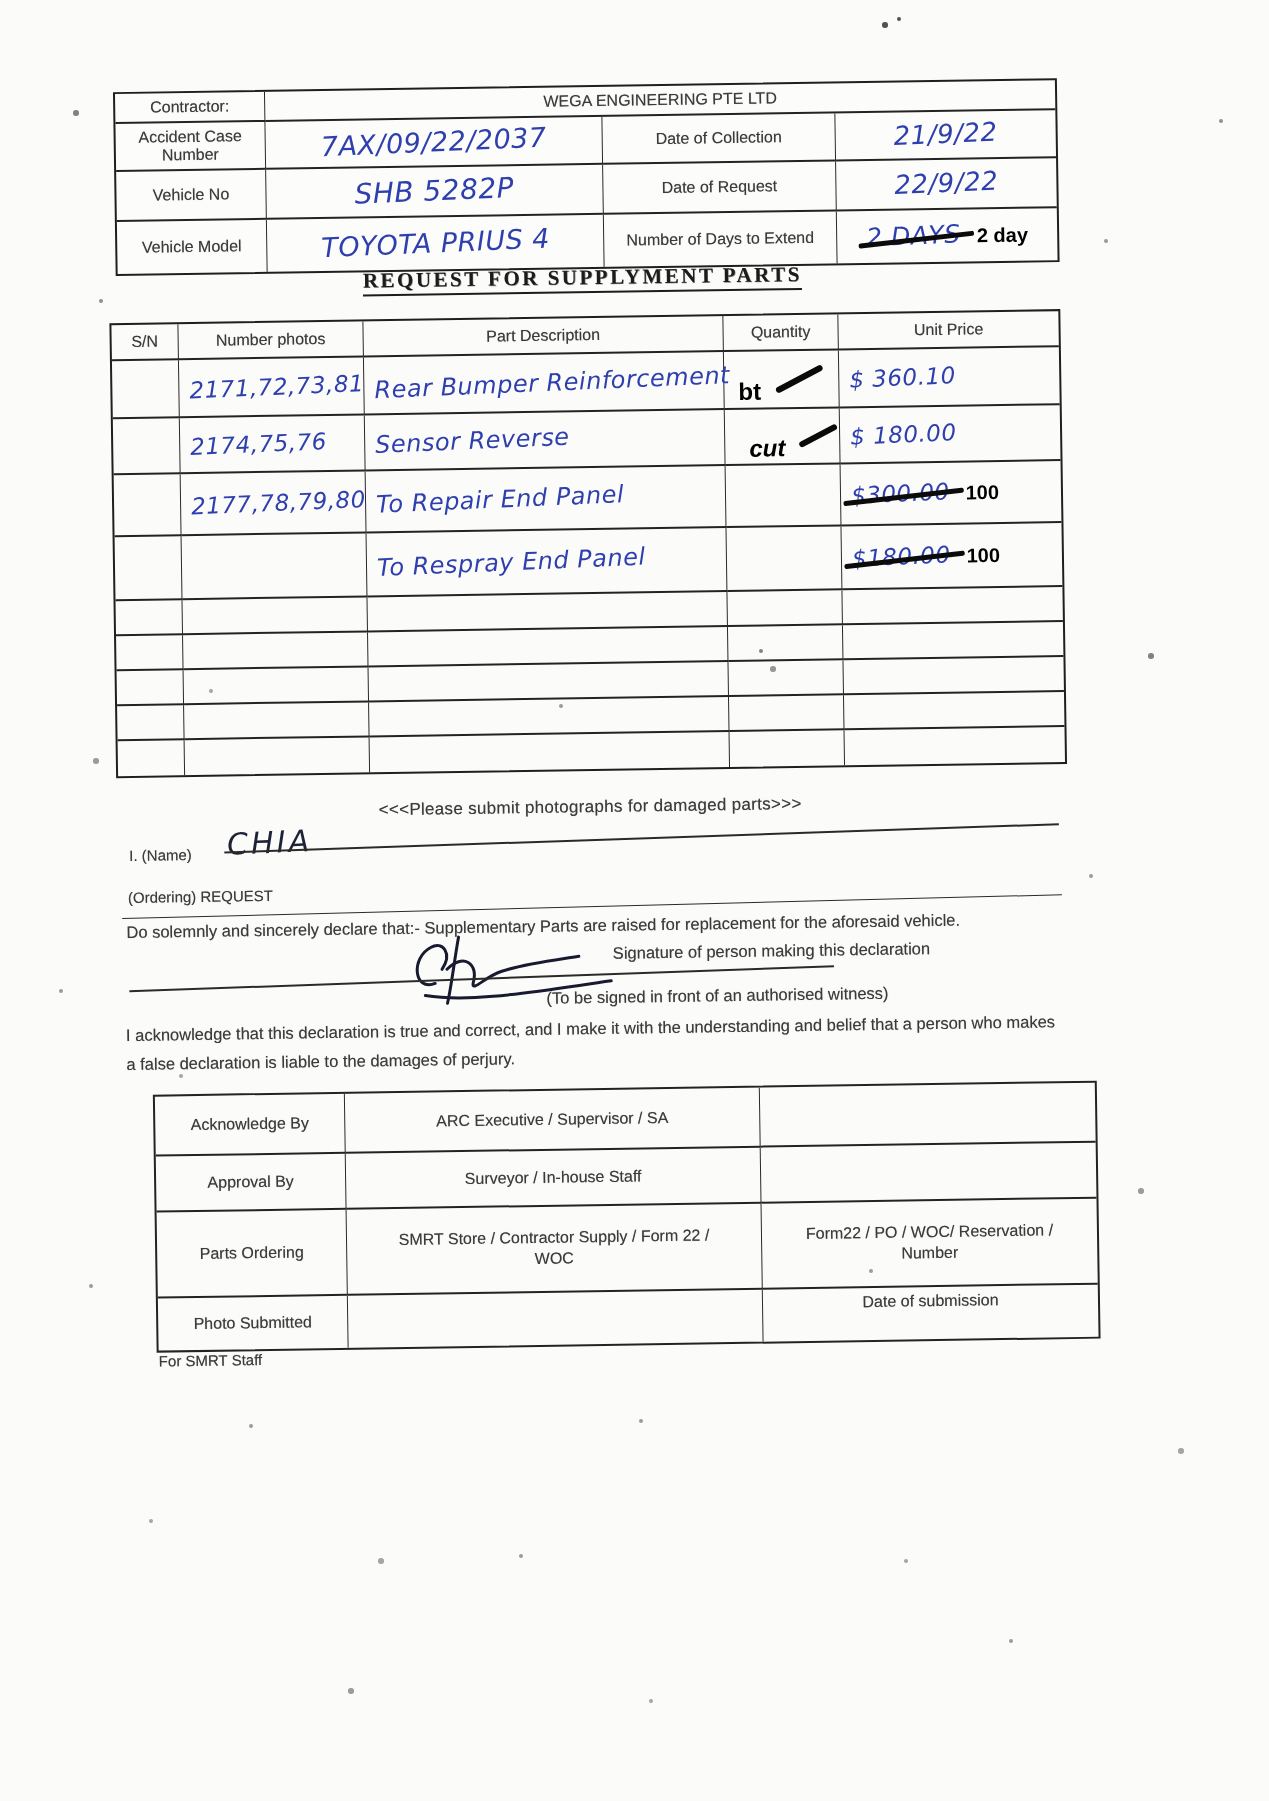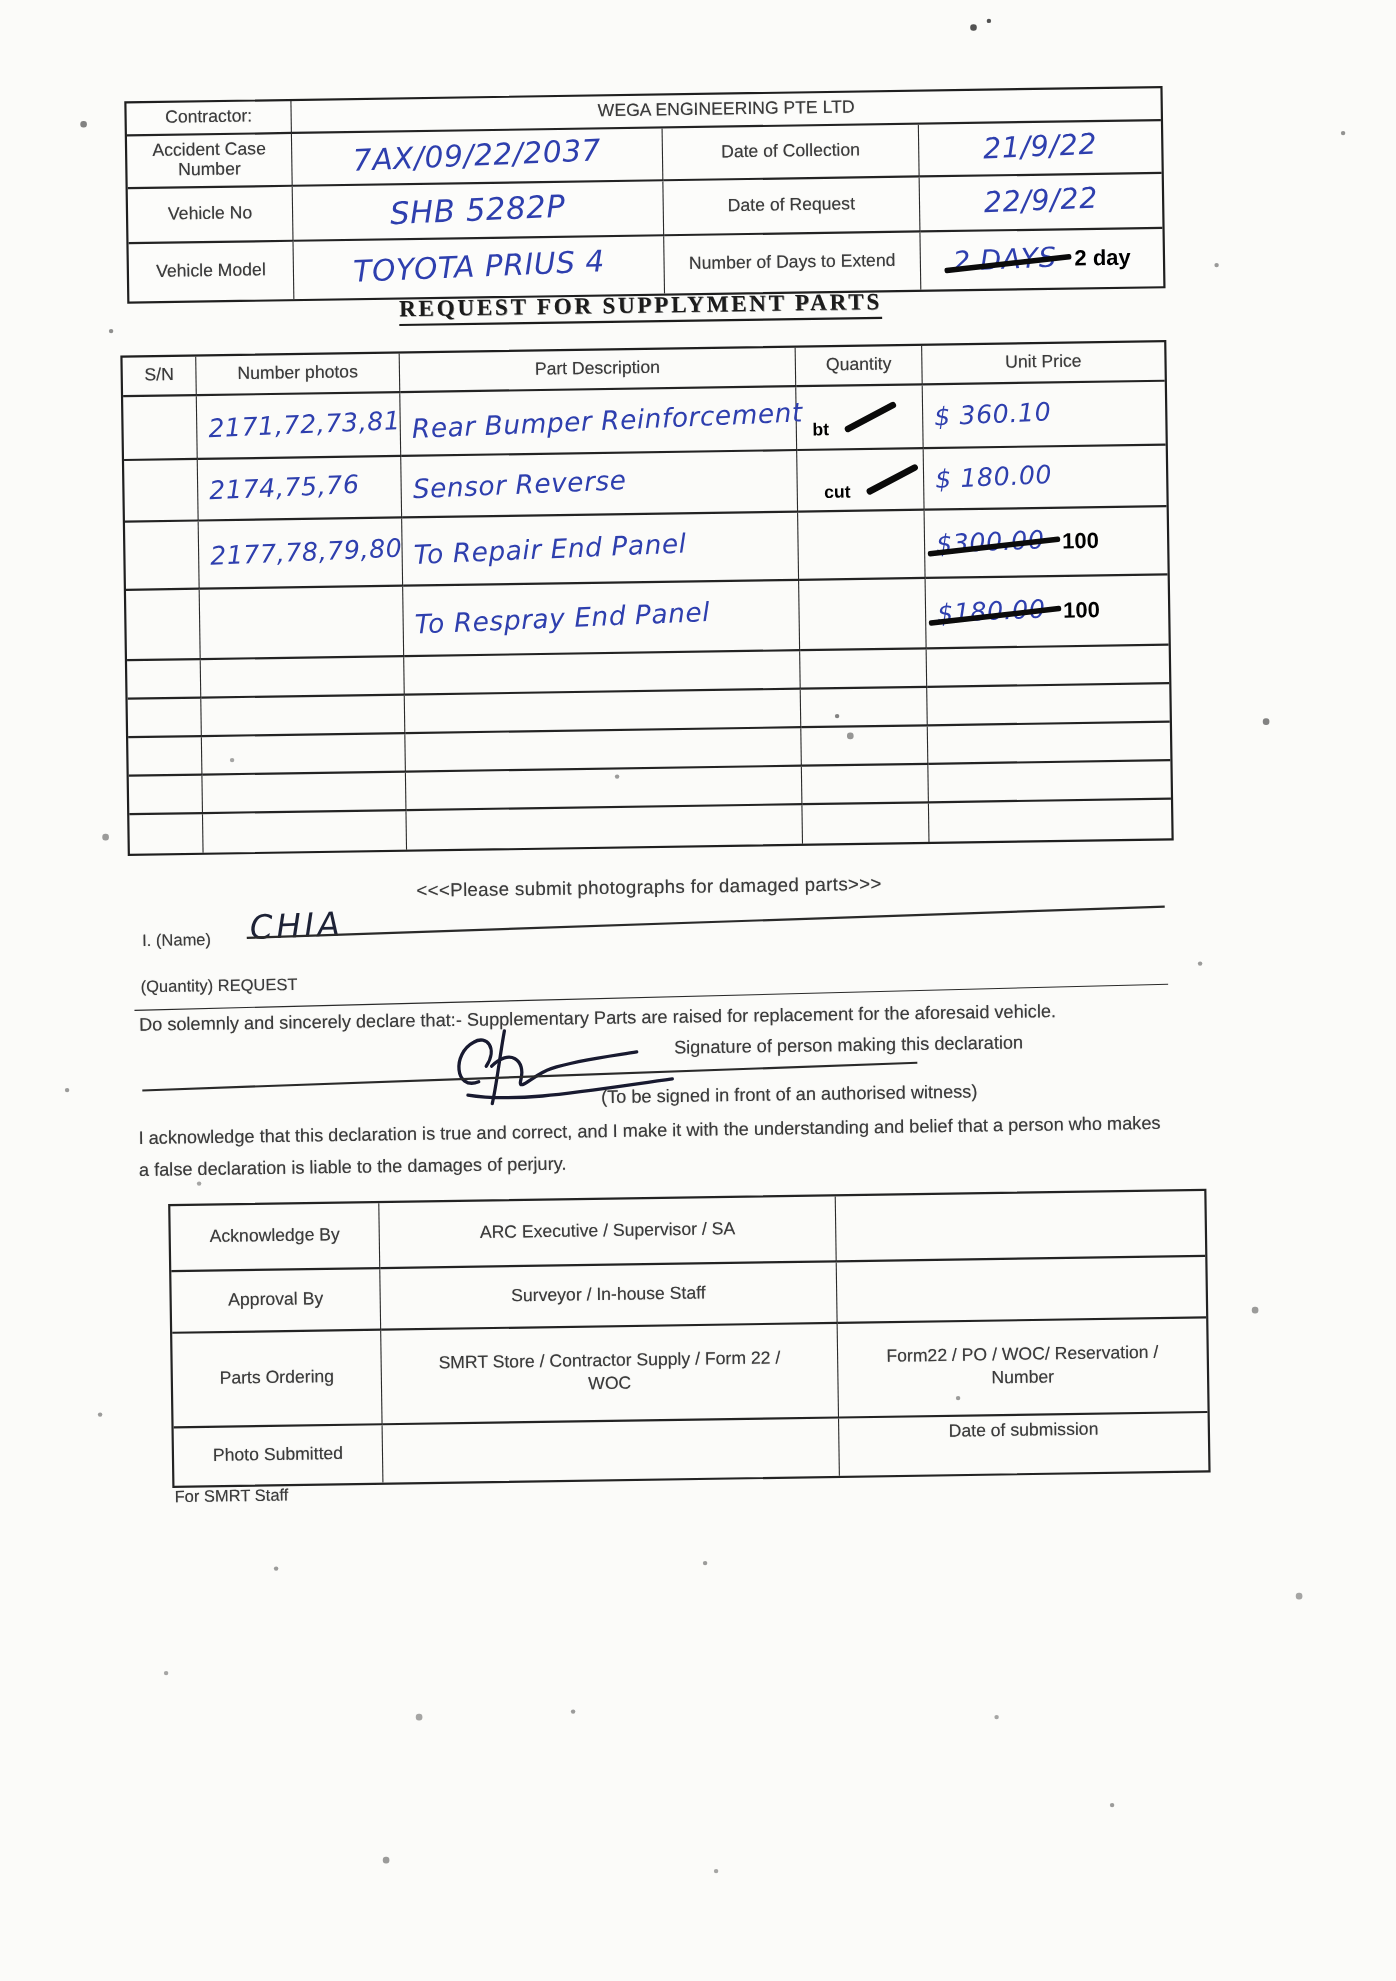--- a/index.html
+++ b/index.html
@@ -62,21 +62,21 @@
   .pcell.last-col{border-right:none;}
   .pcell.last-row{border-bottom:none;}
   .pcell.left{justify-content:flex-start;padding-left:10px;}
   .hw-photos{font-size:23px;}
   .hw-desc{font-size:24px;}
   .hw-price{font-size:23px;}
   .slash{
     display:inline-block;width:52px;height:6px;background:#0a0a0a;
     border-radius:3px;transform:rotate(-27deg);margin-left:12px;
   }
-  .qty-typed{font-size:16px;margin-left:4px;margin-top:24px;}
+  .qty-typed{font-size:24px;margin-left:4px;margin-top:24px;}
   .annotation{font-size:20px;margin-left:16px;white-space:nowrap;}
   
   .note{position:absolute;left:118px;top:797px;width:947px;text-align:center;font-size:17px;letter-spacing:.3px;}
   .abs{position:absolute;}
   .rule{position:absolute;border-bottom:2px solid #2a2a2a;}
   .name-hw{font-size:30px;letter-spacing:3px;}
   .small-label{font-size:15px;}
   .statement{font-size:16.5px;}
   .ack{font-size:16.5px;line-height:1.75;}
   
@@ -186,21 +186,21 @@
       </div>
 
     <div class="pcell"></div>
     <div class="pcell left">
         <span class="hw hw-photos">2174,75,76</span>
       </div>
     <div class="pcell left">
         <span class="hw hw-desc">Sensor Reverse</span>
       </div>
     <div class="pcell left">
-        <span class="typed qty-typed" style="margin-left:14px;">cut</span>
+        <span class="typed qty-typed" style="margin-left:14px;font-style:italic;">cut</span>
         <span class="slash"></span>
       </div>
     <div class="pcell left last-col">
         <span class="hw hw-price">$ 180.00</span>
       </div>
 
     <div class="pcell"></div>
     <div class="pcell left">
         <span class="hw hw-photos">2177,78,79,80</span>
       </div>
@@ -253,21 +253,21 @@
       <div class="pcell last-row last-col"></div>
   </div>
 
   <div class="note printed">&lt;&lt;&lt;Please submit photographs for damaged parts&gt;&gt;&gt;</div>
 
   <div class="abs printed small-label" style="left:130px;top:840px;">I. (Name)</div>
   <div class="abs" style="left:228px;top:820px;"><span class="hw hw-dark name-hw">CHIA</span></div>
   <div class="rule" style="left:225px;top:838px;width:835px;transform:rotate(-1.1deg);"></div>
 
   <div class="abs printed small-label" style="left:128px;top:882px;">
-    <span>(Quantity)</span>
+    <span>(Ordering)</span>
     <span>REQUEST</span>
   </div>
 
   <div class="rule" style="left:122px;top:906px;width:940px;transform:rotate(-0.6deg);border-bottom-width:1.6px;"></div>
   <div class="abs printed statement" style="left:126px;top:916px;width:935px;">Do solemnly and sincerely declare that:- Supplementary Parts are raised for replacement for the aforesaid vehicle.</div>
 
   <svg class="sig" width="235" height="80" viewBox="0 0 235 80">
     <g fill="none" stroke="#181a30" stroke-width="3" stroke-linecap="round">
       <path d="M34,58 C12,66 10,32 30,22 C42,15 52,28 41,44"></path>
       <path d="M58,12 C53,38 50,62 46,78"></path>

